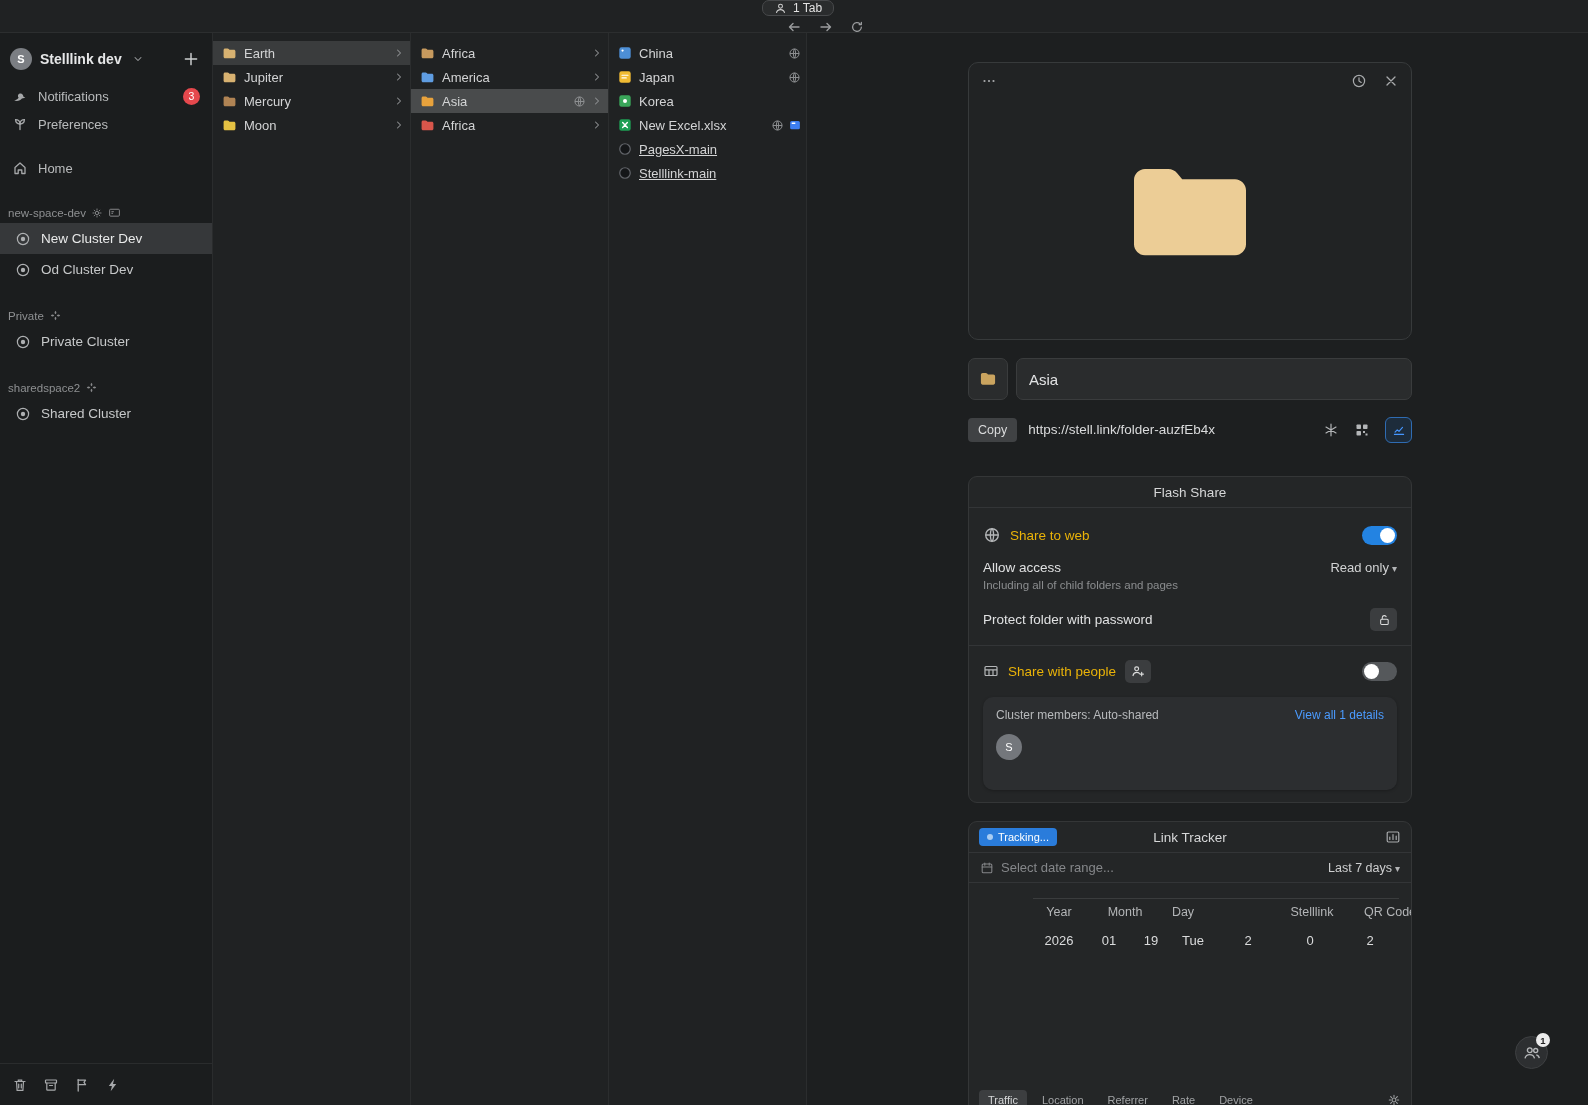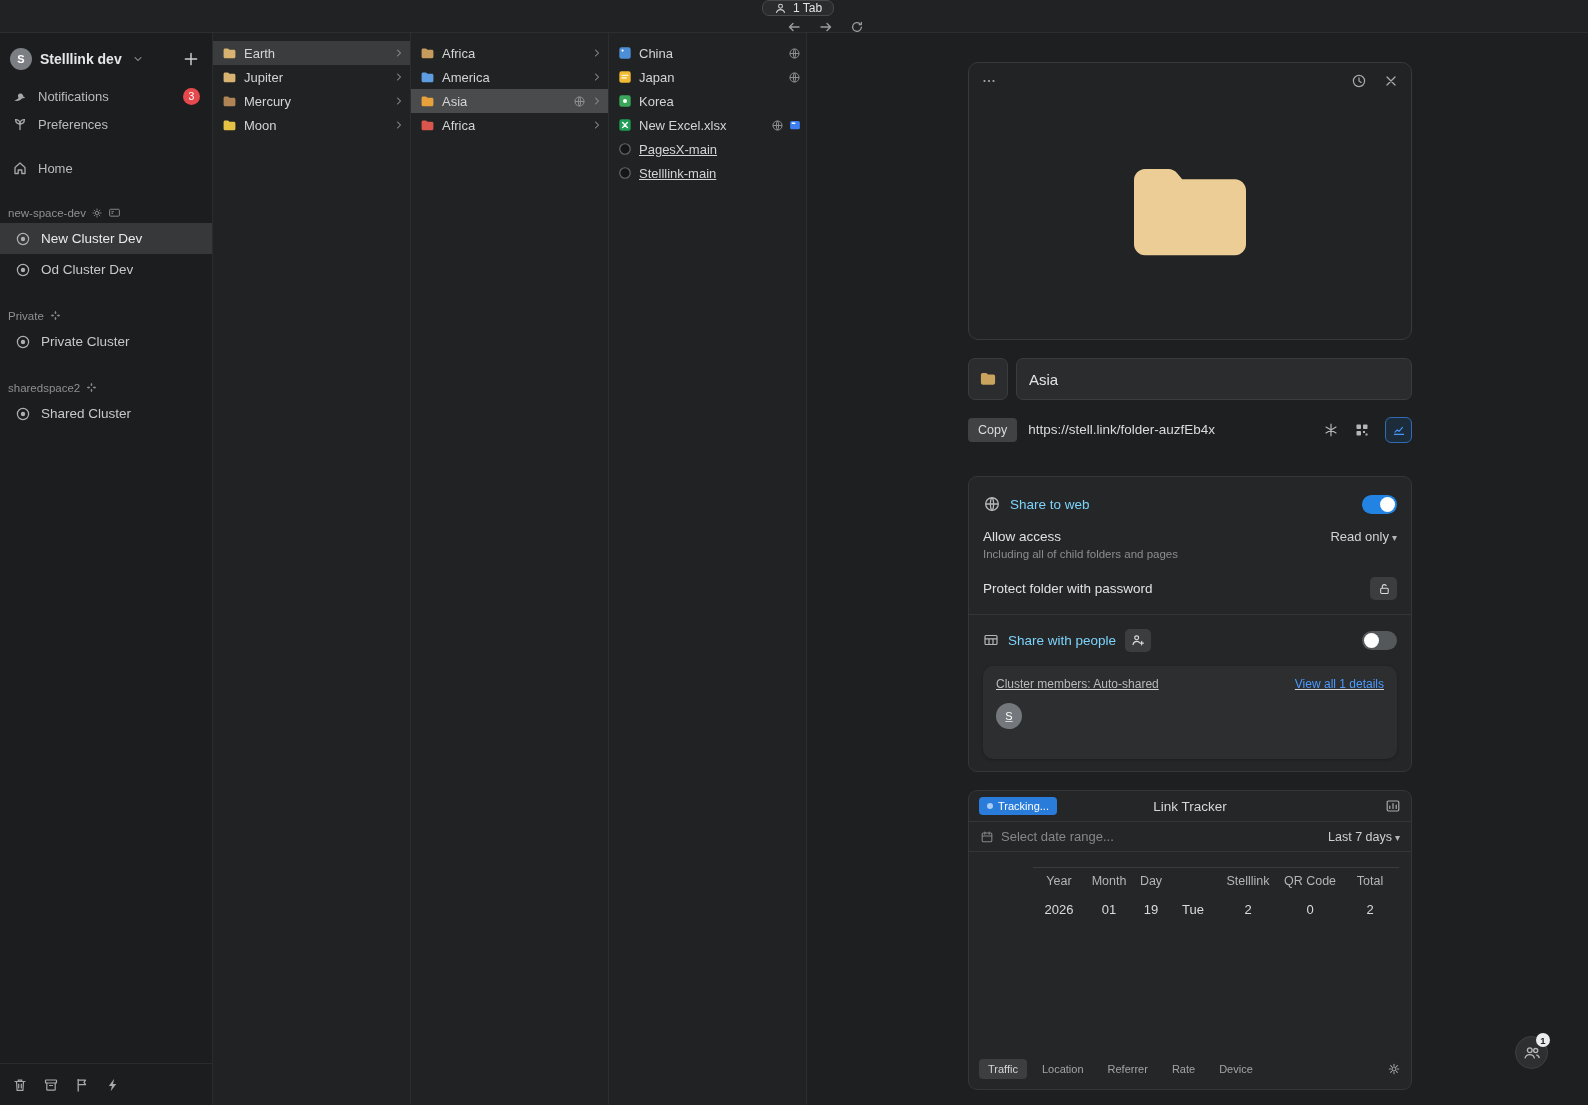--- a/index.html
+++ b/index.html
@@ -74,54 +74,54 @@
   .copy-btn { background:#404244; border:none; border-radius:4px; color:#dadbdc; font-size:12.5px; padding:5px 10px; cursor:pointer; font-family:inherit; }
   .link-url { margin-left:11px; font-size:13.5px; color:#dadbdc; }
   .link-icons { margin-left:auto; display:flex; align-items:center; gap:15px; color:#b4b6b8; }
   .link-icons .tb { cursor:pointer; }
   .chart-btn { width:27px; height:26px; border:1px solid #2f6cb3; background:rgba(35,131,226,0.14); border-radius:6px; display:flex; align-items:center; justify-content:center; color:#4596ff; cursor:pointer; }
 
   .card { border:1px solid #343637; border-radius:9px; background:#242627; }
   .flash-card { margin-top:30px; }
   .card-head { height:31px; display:flex; align-items:center; justify-content:center; border-bottom:1px solid #333537; color:#d6d7d8; font-size:13.5px; position:relative; }
   .fs-body { padding:10px 14px 12px; }
-  .fs-row { display:flex; align-items:center; gap:9px; height:34px; color:#7dd3fc; font-size:13.5px; }
+  .fs-row { display:flex; align-items:center; gap:9px; height:34px; color:#eab308; font-size:13.5px; }
   .fs-row .sic { color:#b4b6b8; }
   .toggle { width:35px; height:19px; border-radius:10px; position:relative; cursor:pointer; flex:none; }
   .toggle .knob { position:absolute; top:2px; width:15px; height:15px; border-radius:50%; background:#fff; }
   .toggle.on { background:#2383e2; } .toggle.on .knob { right:2px; }
   .toggle.off { background:#55585b; } .toggle.off .knob { left:2px; }
   .ml-auto { margin-left:auto; }
   .allow-row { display:flex; align-items:center; margin-top:8px; color:#e0e1e2; font-size:13.5px; }
   .readonly { margin-left:auto; color:#d2d3d4; font-size:13px; cursor:pointer; }
   .readonly .caret { font-size:10px; color:#b2b4b6; margin-left:3px; }
   .allow-note { margin-top:4px; font-size:11.5px; color:#8b8d8f; }
   .protect-row { display:flex; align-items:center; margin-top:17px; color:#e0e1e2; font-size:13.5px; }
   .sq-btn { width:27px; height:23px; background:#3b3d3f; border:none; border-radius:5px; display:flex; align-items:center; justify-content:center; color:#dcdddd; cursor:pointer; }
   .fs-divider { height:1px; background:#333537; margin:14px -14px 8px; }
-  .members-card { margin-top:9px; background:#2c2e30; border-radius:10px; padding:11px 13px; height:93px; box-shadow:0 1px 3px rgba(0,0,0,.25);text-decoration:underline; }
+  .members-card { margin-top:9px; background:#2c2e30; border-radius:10px; padding:11px 13px; height:93px; box-shadow:0 1px 3px rgba(0,0,0,.25); }
   .mc-top { display:flex; align-items:center; }
   .mc-note { font-size:12px; color:#b8babc; }
   .mc-link { margin-left:auto; font-size:12px; color:#4b9bff; cursor:pointer; }
   .avatar-m { margin-top:12px; width:26px; height:26px; border-radius:50%; background:#74777c; color:#fff; font-size:11px; display:flex; align-items:center; justify-content:center; cursor:pointer; }
 
   .tracker-card { margin-top:18px; height:300px; position:relative; overflow:hidden; }
   .tk-head { height:31px; border-bottom:1px solid #333537; display:flex; align-items:center; padding:0 10px; position:relative; }
   .tk-badge { display:flex; align-items:center; gap:5px; background:#2a7cdb; color:#fff; font-size:11px; border-radius:4px; padding:3px 8px; cursor:pointer; }
   .tk-badge .dot { width:6px; height:6px; border-radius:50%; background:#a9cdf3; }
   .tk-title { position:absolute; left:0; right:0; text-align:center; color:#d6d7d8; font-size:13.5px; pointer-events:none; }
   .tk-icon { margin-left:auto; color:#a8aaac; cursor:pointer; z-index:1; }
   .tk-daterow { height:30px; border-bottom:1px solid #333537; display:flex; align-items:center; padding:0 11px; }
   .tk-dateph { display:flex; align-items:center; gap:7px; color:#85878a; font-size:13px; cursor:pointer; }
   .tk-range { margin-left:auto; color:#cfd0d1; font-size:12.5px; cursor:pointer; }
   .tk-range .caret { font-size:10px; color:#b2b4b6; margin-left:3px; }
   .tk-table { margin:15px 12px 0 64px; border-top:1px solid #3a3c3d; padding-top:6px; }
   .tk-grid { display:grid; grid-template-columns:52px 48px 36px 48px 62px 62px 58px; }
   .tk-grid span { text-align:center; }
-  .tk-headers { color:#b3b5b7; font-size:12.5px; height:22px; }
+  .tk-headers { color:#b3b5b7; font-size:12.5px; height:22px;gap:16px; }
   .tk-values { color:#dadbdc; font-size:13px; height:26px; align-items:center; }
   .tk-tabs { position:absolute; left:10px; right:10px; top:268px; display:flex; align-items:center; gap:6px; }
   .tk-tab { font-size:11px; color:#a2a4a6; padding:4px 9px; border-radius:4px; cursor:pointer; }
   .tk-tab.active { background:#3c3e40; color:#d5d6d7; }
   .tk-gear { margin-left:auto; color:#a2a4a6; cursor:pointer; }
 
   .float-btn { position:absolute; left:1515px; top:1036px; width:33px; height:33px; border-radius:50%; background:#2d2f31; border:1px solid #3e4042; display:flex; align-items:center; justify-content:center; color:#b5b7b9; cursor:pointer; }
   .float-badge { position:absolute; top:-4px; right:-3px; width:14px; height:14px; border-radius:50%; background:#ececec; color:#222; font-size:9.5px; font-weight:bold; display:flex; align-items:center; justify-content:center; }
 </style>
 </head>
@@ -772,20 +772,21 @@
             </span>
           <span class="chart-btn">
               <svg class="ic ic14">
                 <use href="#i-chart"></use>
               </svg>
             </span>
         </span>
       </div>
 
       <div class="card flash-card">
+        <div class="card-head">Flash Share</div>
         <div class="fs-body">
           <div class="fs-row">
             <span class="sic">
                 <svg class="ic ic18">
                   <use href="#i-globe"></use>
                 </svg>
               </span>
             <span>Share to web</span>
             <span class="toggle on ml-auto">
                 <span class="knob"></span>

